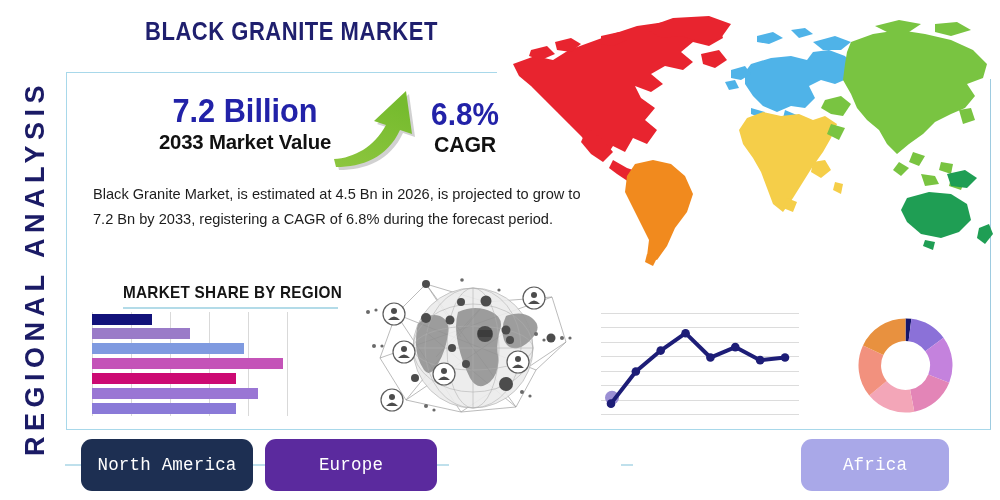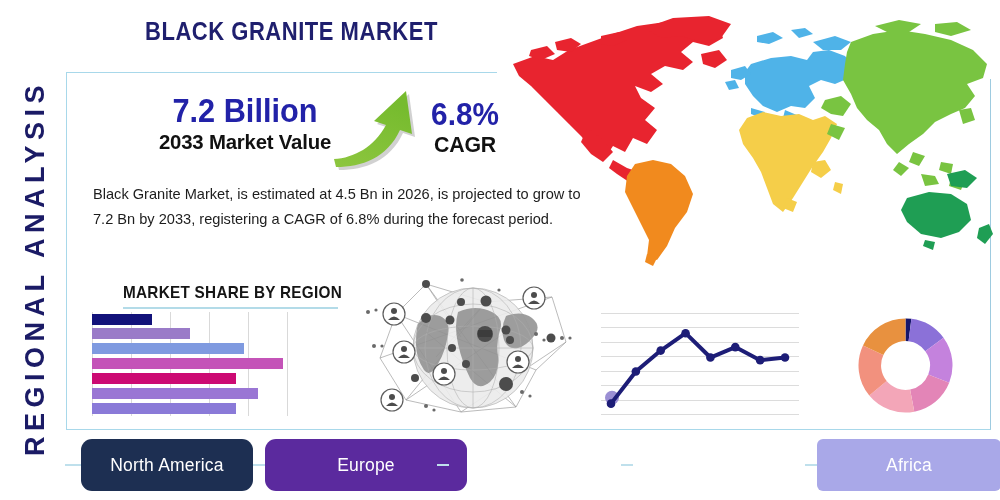--- a/index.html
+++ b/index.html
@@ -122,21 +122,21 @@
 
   
   .worldmap { position:absolute; left:495px; top:12px; width:500px; height:262px; }
 
   
   .regions { position:absolute; left:81px; top:439px; width:900px; height:52px; }
   .region-btn {
     position:absolute; top:0; height:52px; border-radius:11px;
     display:flex; align-items:center; justify-content:center;
     color:#ffffff; font-size:17.5px;
-    font-family:Liberation Sans, sans-serif;
+    font-family:Liberation Mono, monospace;
     letter-spacing:0.2px;
     white-space:nowrap;
   }
   .region-link {
     position:absolute; top:25px; height:1.5px; background:#bfe0ec;
   }
 </style>
 </head>
 <body>
 
@@ -408,21 +408,21 @@
         <path fill="#1f9e54" d="M452 162 L470 158 L482 166 L472 176 L456 174 Z"></path>
         <path fill="#1f9e54" d="M484 216 L494 212 L498 222 L490 232 L482 226 Z"></path>
         <path fill="#1f9e54" d="M430 228 L440 230 L438 238 L428 234 Z"></path>
       </g>
     </svg>
   </div>
 
   <div class="regions" id="regions">
       <div class="region-btn" style="left: 0px; width: 172px; background: rgb(29, 47, 82);">North America</div>
       <div class="region-link" style="left: 172px; width: 12px;"></div>
-      <div class="region-btn" style="left: 184px; width: 202px; background: rgb(91, 42, 158);">Europe</div>
+      <div class="region-btn" style="left: 184px; width: 172px; background: rgb(91, 42, 158);">Europe</div>
       <div class="region-link" style="left: 356px; width: 12px;"></div>
       <div class="region-link" style="left: 540px; width: 12px;"></div>
       <div class="region-link" style="left: 724px; width: 12px;"></div>
-      <div class="region-btn" style="left: 736px; width: 184px; background: rgb(169, 168, 232); border-radius: 6px;">Africa</div>
+      <div class="region-btn" style="left: 720px; width: 148px; background: rgb(169, 168, 232);">Africa</div>
       <div class="region-link" style="left: -16px; width: 16px;"></div>
     </div>
 
 </div>
 
 </body></html>

